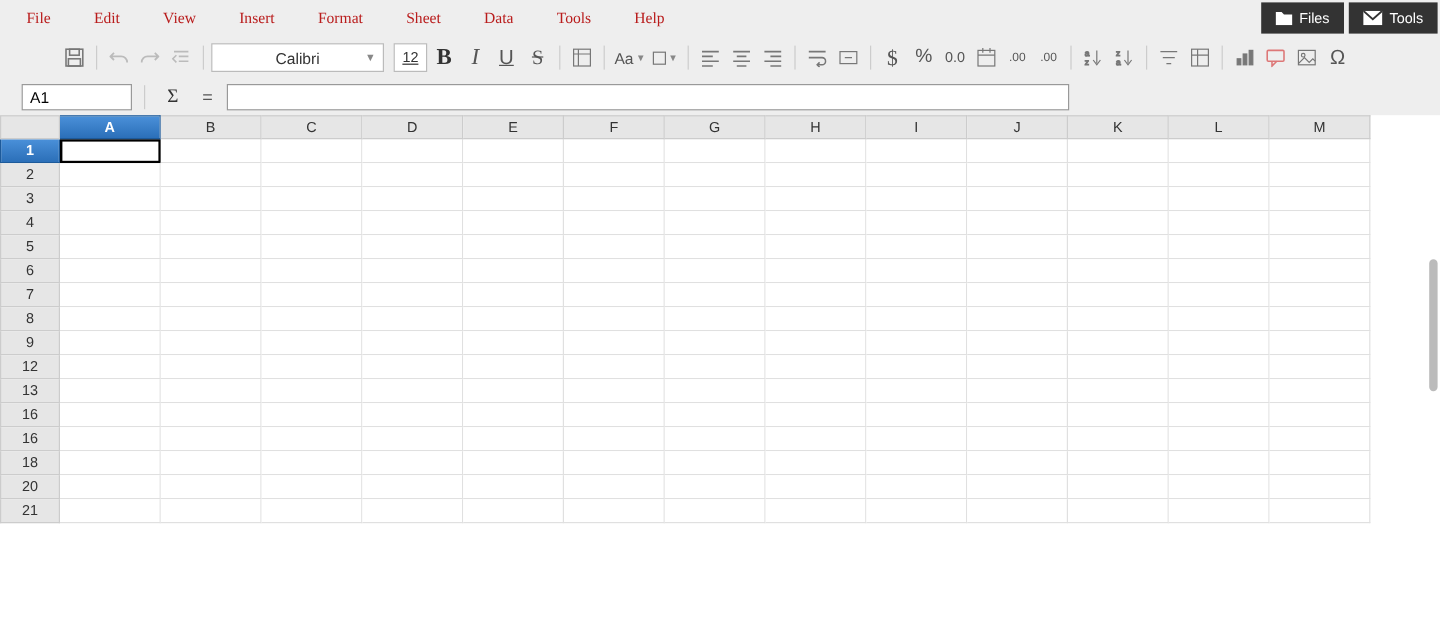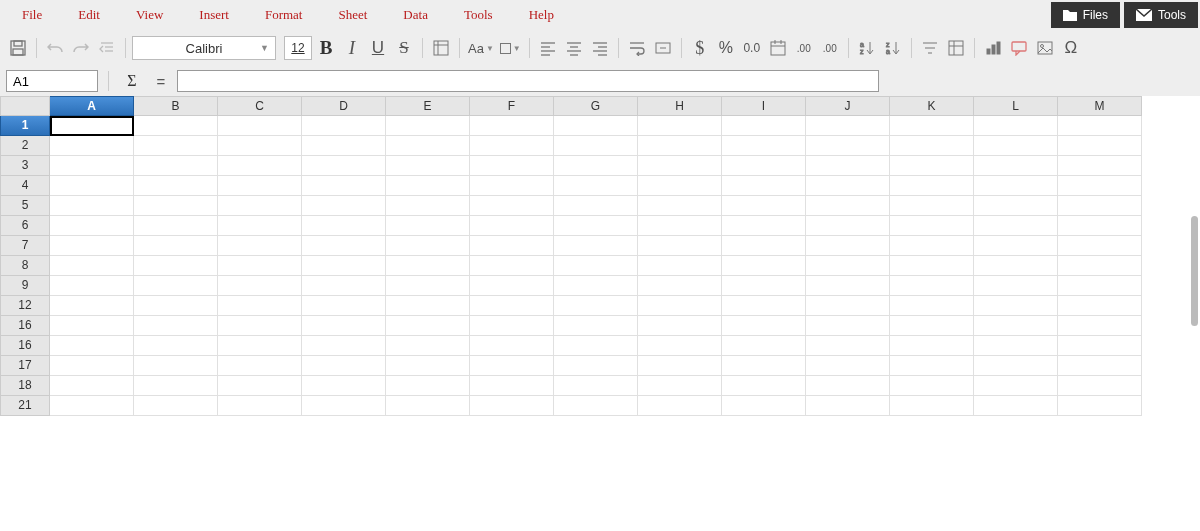--- a/index.html
+++ b/index.html
@@ -51,20 +51,21 @@
   .dark-btn svg { fill: #fff; }
 
   
   .toolbar {
     display: flex;
     align-items: center;
     height: 36px;
     background: #eeeeee;
     padding: 0 6px;
     gap: 2px;
+    margin-left: 44px;
   }
   .tb-btn {
     width: 24px;
     height: 24px;
     display: inline-flex;
     align-items: center;
     justify-content: center;
     cursor: pointer;
     color: #555;
   }
@@ -124,20 +125,21 @@
     padding: 4px 6px;
     gap: 6px;
   }
   .cellref {
     width: 92px;
     height: 22px;
     background: #fff;
     border: 1px solid #999;
     padding: 2px 6px;
     font-size: 13px;
+    margin-left: 12px;
   }
   .fx-box {
     width: 26px;
     height: 22px;
     border: none;
     display: inline-flex;
     align-items: center;
     justify-content: center;
     font-size: 16px;
     font-family: Georgia, serif;
@@ -662,20 +664,36 @@
         <div class="cell"></div>
         <div class="cell"></div>
         <div class="cell"></div>
         <div class="cell"></div>
         <div class="cell"></div>
         <div class="cell"></div>
         <div class="cell"></div>
         <div class="cell"></div>
       </div>
       <div class="row">
+        <div class="rowhdr">13</div>
+        <div class="cell"></div>
+        <div class="cell"></div>
+        <div class="cell"></div>
+        <div class="cell"></div>
+        <div class="cell"></div>
+        <div class="cell"></div>
+        <div class="cell"></div>
+        <div class="cell"></div>
+        <div class="cell"></div>
+        <div class="cell"></div>
+        <div class="cell"></div>
+        <div class="cell"></div>
+        <div class="cell"></div>
+      </div>
+      <div class="row">
         <div class="rowhdr">16</div>
         <div class="cell"></div>
         <div class="cell"></div>
         <div class="cell"></div>
         <div class="cell"></div>
         <div class="cell"></div>
         <div class="cell"></div>
         <div class="cell"></div>
         <div class="cell"></div>
         <div class="cell"></div>
@@ -694,37 +712,37 @@
         <div class="cell"></div>
         <div class="cell"></div>
         <div class="cell"></div>
         <div class="cell"></div>
         <div class="cell"></div>
         <div class="cell"></div>
         <div class="cell"></div>
         <div class="cell"></div>
       </div>
       <div class="row">
-        <div class="rowhdr">17</div>
-        <div class="cell"></div>
-        <div class="cell"></div>
-        <div class="cell"></div>
-        <div class="cell"></div>
-        <div class="cell"></div>
-        <div class="cell"></div>
-        <div class="cell"></div>
-        <div class="cell"></div>
-        <div class="cell"></div>
-        <div class="cell"></div>
-        <div class="cell"></div>
-        <div class="cell"></div>
-        <div class="cell"></div>
-      </div>
-      <div class="row">
         <div class="rowhdr">18</div>
+        <div class="cell"></div>
+        <div class="cell"></div>
+        <div class="cell"></div>
+        <div class="cell"></div>
+        <div class="cell"></div>
+        <div class="cell"></div>
+        <div class="cell"></div>
+        <div class="cell"></div>
+        <div class="cell"></div>
+        <div class="cell"></div>
+        <div class="cell"></div>
+        <div class="cell"></div>
+        <div class="cell"></div>
+      </div>
+      <div class="row">
+        <div class="rowhdr">20</div>
         <div class="cell"></div>
         <div class="cell"></div>
         <div class="cell"></div>
         <div class="cell"></div>
         <div class="cell"></div>
         <div class="cell"></div>
         <div class="cell"></div>
         <div class="cell"></div>
         <div class="cell"></div>
         <div class="cell"></div>

